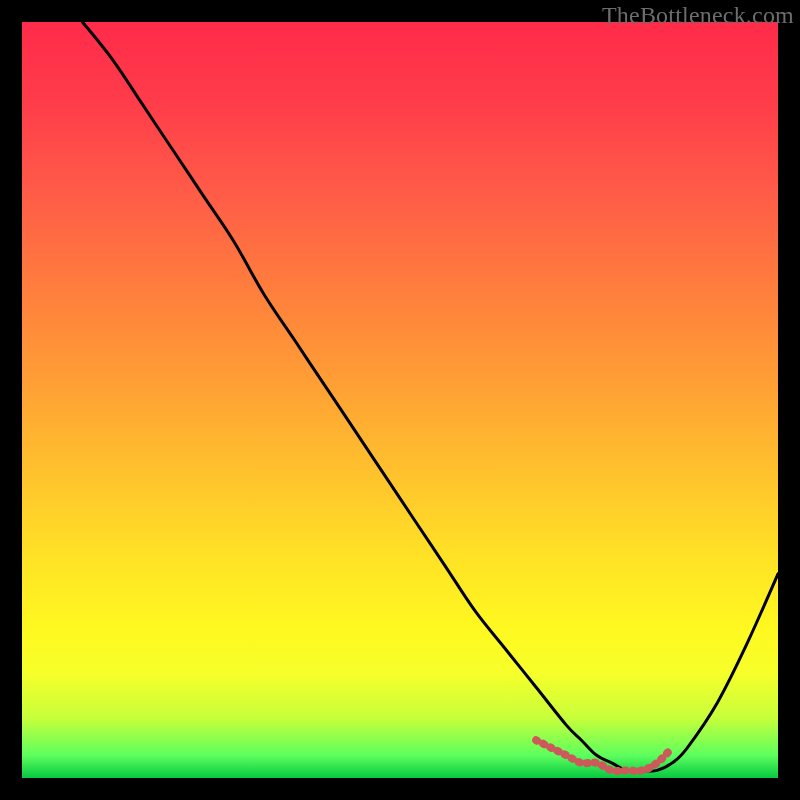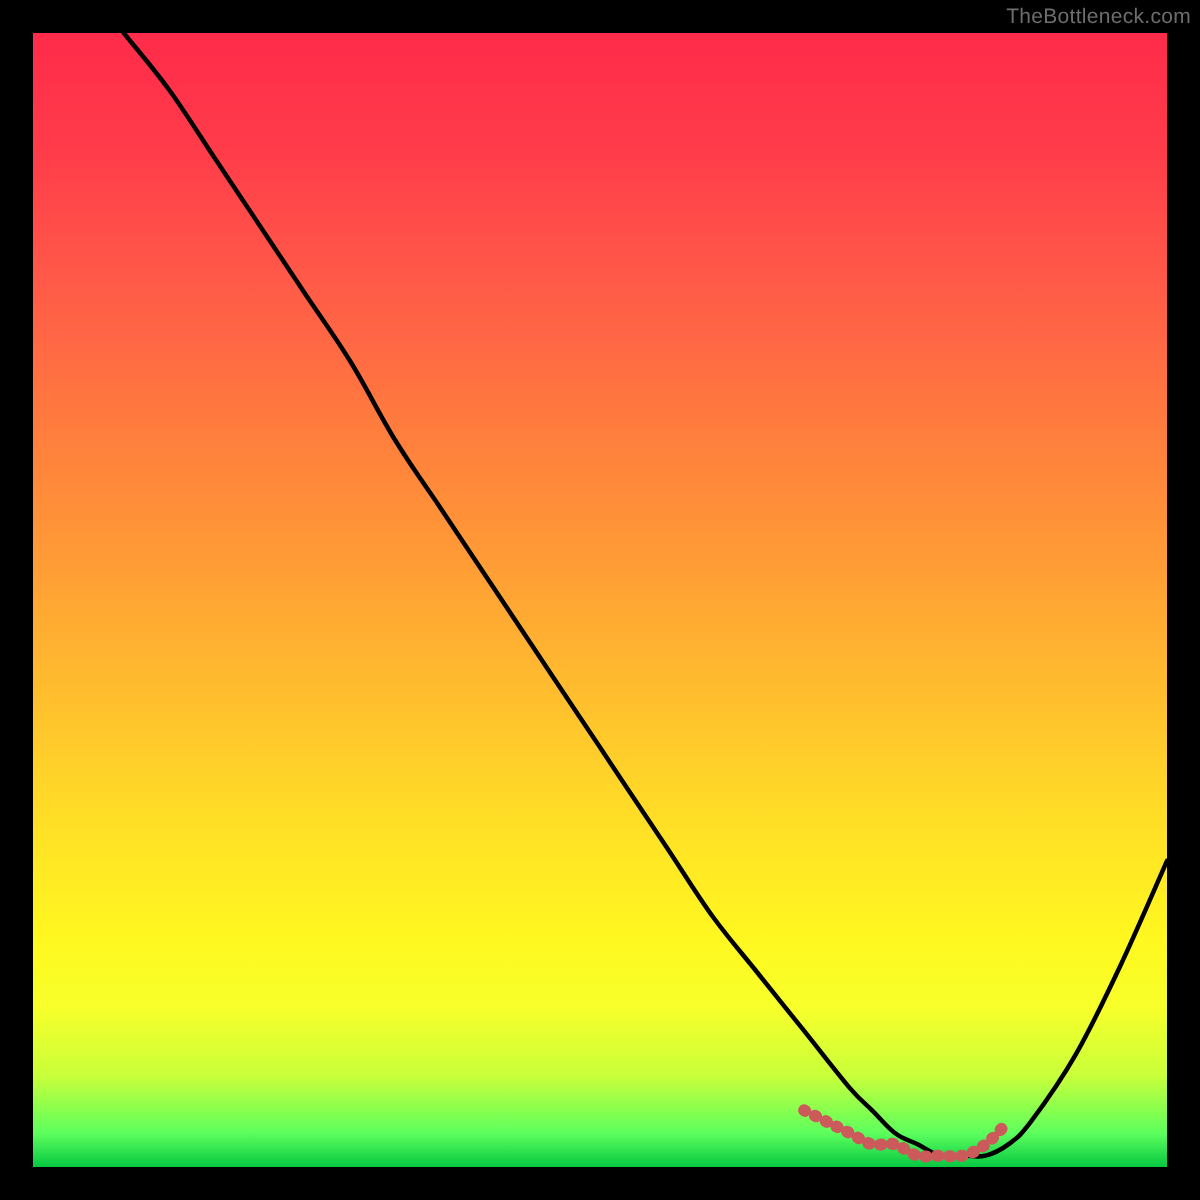--- a/index.html
+++ b/index.html
@@ -41,22 +41,22 @@
       #f7ff2a 86%,
       #c8ff3a 92%,
       #5dff5d 97%,
       #07c842 100%
     );
   }
   .watermark {
     position: absolute;
     right: 6px;
     top: 2px;
-    font-family: Liberation Sans, sans-serif;
-    font-size: 14px;
+    font-family: Liberation Serif, serif;
+    font-size: 24px;
     color: #6d6d6d;
     letter-spacing: 0.2px;
   }
   svg.curve {
     position: absolute;
     left: 0;
     top: 0;
     width: 756px;
     height: 756px;
   }

